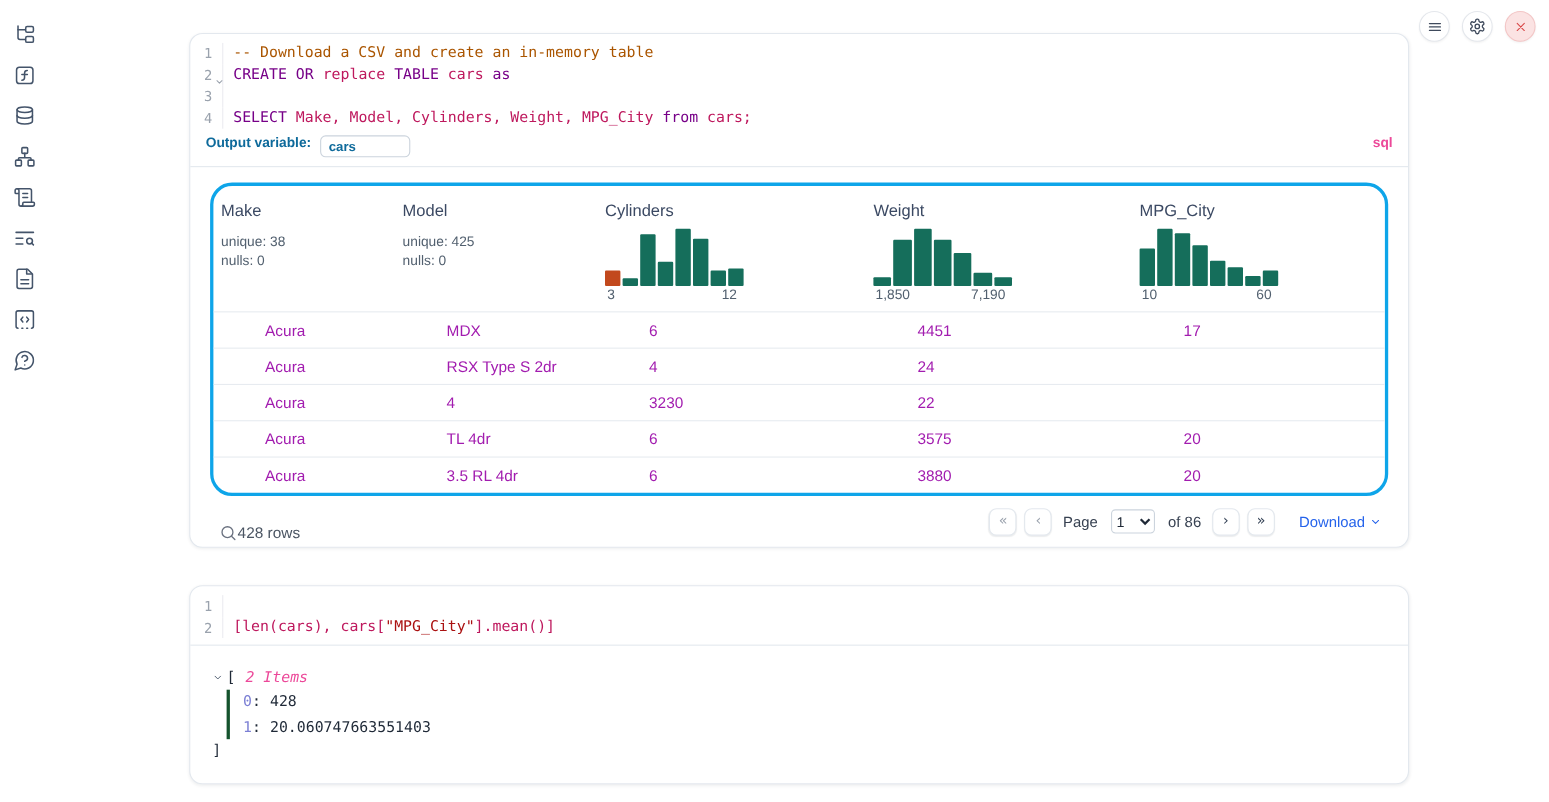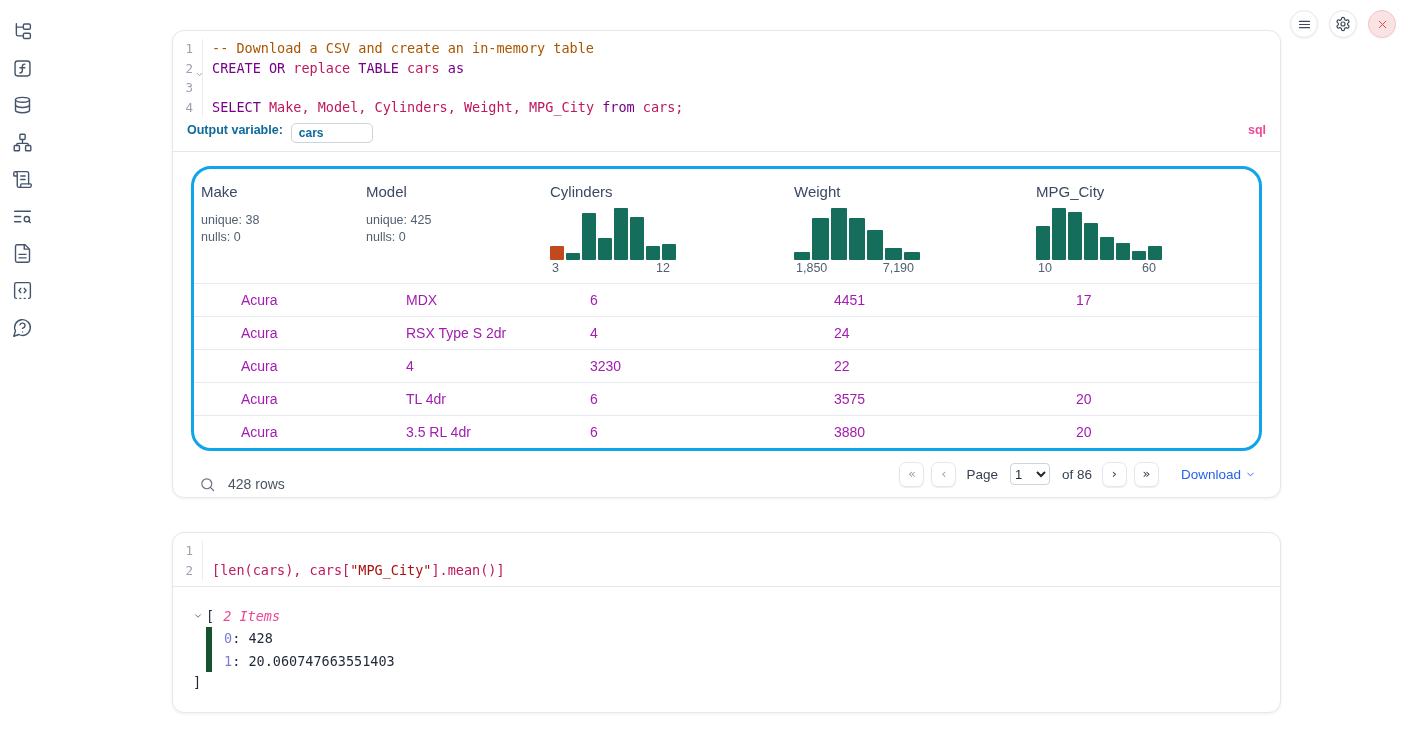--- a/index.html
+++ b/index.html
@@ -46,37 +46,37 @@
   .th-stats { margin-top:12px; font-size:12.5px; color:#52606f; line-height:17px; }
   .hist { width:126px; margin-top:2px; }
   .hist-bars { display:flex; align-items:flex-end; gap:2px; height:52px; }
   .hist-bar { flex:1 1 0; border-radius:1px; }
   .hist-labels { display:flex; justify-content:space-between; padding:1px 6px 0 2px; font-size:12.5px; color:#52606f; }
   .trow { border-top:1px solid #e7ebf0; cursor:default; }
   .td { padding:8px 0 8px 7px; font-size:14px; color:#a21caf; white-space:nowrap; overflow:hidden;margin-left:40px; }
 
   
   .table-footer { display:flex; align-items:center; height:46px; padding:0 24px 0 26px; }
-  .rowcount { display:flex; align-items:center; gap:12px; color:#4b5563; font-size:14px;margin-top:20px; }
+  .rowcount { display:flex; align-items:center; gap:0; color:#4b5563; font-size:14px;margin-top:20px; }
   .rowcount svg { stroke:#6b7280; fill:none; stroke-width:1.7; stroke-linecap:round; }
   .pager { margin-left:auto; display:flex; align-items:center; gap:7px; }
   .page-btn { width:25px; height:25px; border:1px solid #e3e8ee; border-radius:7px; background:#fff; box-shadow:0 1px 1px rgba(16,24,40,.08); display:flex; align-items:center; justify-content:center; font-size:13px; color:#334155; cursor:pointer; font-family:"DejaVu Sans", sans-serif; padding-bottom:2px; }
   .page-btn.disabled { color:#9aa2ad; cursor:default; }
   .page-text { font-size:13.5px; color:#374151; margin:0 3px; }
   .page-select { height:22px; min-width:40px; border:1px solid #ccd4dd; border-radius:4px; font-size:13px; color:#1f2937; background:#fff; margin:0 2px; }
   .download { display:flex; align-items:center; gap:4px; margin-left:22px; color:#2563eb; font-size:13.5px; cursor:pointer; }
   .download svg { stroke:#2563eb; fill:none; stroke-width:2; stroke-linecap:round; stroke-linejoin:round; }
 
   
   .cell2 .code-block { border-bottom:1px solid #e3e8ee; }
   .tree-out { padding:18px 20px 20px 20px; font-family:"DejaVu Sans Mono", monospace; font-size:13.5px; color:#1f2937; }
   .tree-head { display:flex; align-items:center; gap:3px; line-height:22px; }
   .tree-head svg { stroke:#475569; fill:none; stroke-width:2; stroke-linecap:round; stroke-linejoin:round; }
   .tree-items-label { color:#ec4899; font-style:italic; margin-left:6px; }
-  .tree-entries { margin-left:13px; border-left:6px solid #14532d; padding-left:12px; }
+  .tree-entries { margin-left:13px; border-left:3px solid #14532d; padding-left:12px; }
   .tree-entry { line-height:22.5px; }
   .tree-index { color:#7b7fd4; }
   .tree-close { line-height:20px; }
 </style>
 </head>
 <body>
 
 <div class="sidebar">
   <div class="side-icon">
     <svg width="21" height="21" viewBox="0 0 24 24">

